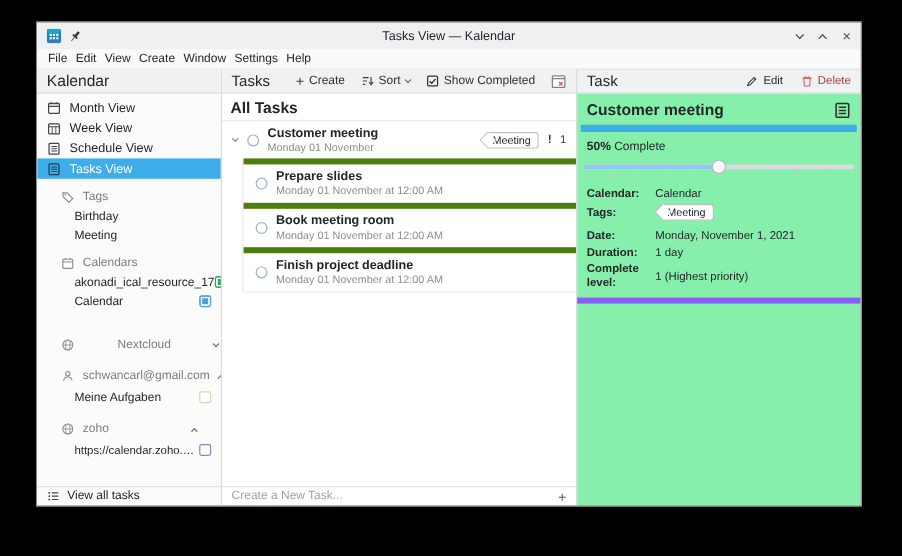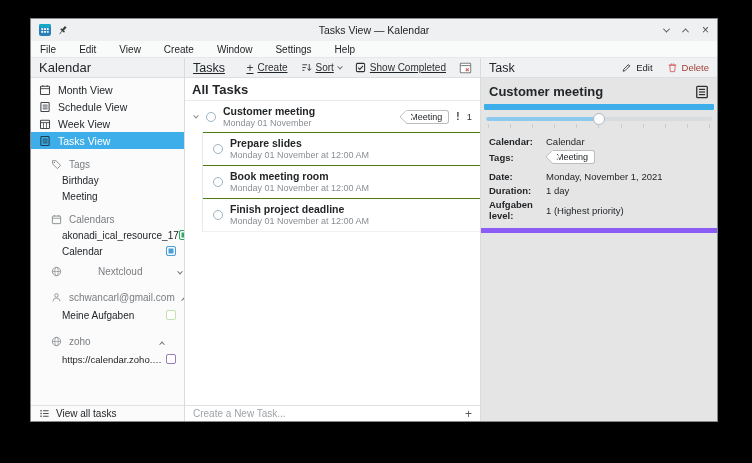--- a/index.html
+++ b/index.html
@@ -12,21 +12,21 @@
   .tb-left { display:flex; align-items:center; gap:6px; }
   .tb-title { position:absolute; left:0; right:0; text-align:center; font-size:10.5px; color:#232629; pointer-events:none; }
   .tb-controls { margin-left:auto; display:flex; align-items:center; gap:14px; z-index:2; }
   .chev { width:5px; height:5px; border-right:1.2px solid #4d5052; border-bottom:1.2px solid #4d5052; display:inline-block; }
   .chev.down { transform:rotate(45deg) translate(-1px,-1px); }
   .chev.up { transform:rotate(-135deg) translate(-1px,-1px); }
   .chev.small { width:4px; height:4px; border-color:#6d7173; }
   .close-glyph { font-size:12px; line-height:10px; color:#4d5052; }
 
   
-  .menubar { height:17px; background:#f9fafa; border-bottom:1px solid #e6e8e9; display:flex; align-items:center; gap:23px; padding:0 9px; font-size:10px; flex:0 0 auto; }
+  .menubar { height:17px; background:#f9fafa; border-bottom:1px solid #e6e8e9; display:flex; align-items:center; gap:7px; padding:0 9px; font-size:10px; flex:0 0 auto; }
   .menubar span { cursor:default; }
 
   .main { flex:1; display:flex; min-height:0; }
 
   
   .panel-header { height:20px; background:#f0f1f2; border-bottom:1px solid #dcdee0; display:flex; align-items:center; padding:0 8px; flex:0 0 auto; }
 
   
   .sidebar { width:154px; background:#fbfbfb; border-right:1px solid #d9dbdd; display:flex; flex-direction:column; }
   .sidebar .panel-header { font-size:13px; }
@@ -38,48 +38,48 @@
   .side-sub .cbox { margin-left:auto; }
   .cbox { width:10px; height:10px; border:1px solid #b9bdc0; border-radius:2px; background:#fff; flex:0 0 auto; }
   .cbox.filled { box-shadow:inset 0 0 0 1.5px #fcfcfc; }
   .side-section .chev-wrap { margin-left:auto; }
   .side-footer { border-top:1px solid #e0e2e4; height:16px; display:flex; align-items:center; gap:6px; padding:0 8px; font-size:10px; flex:0 0 auto; }
   .icon12 { width:12px; height:12px; flex:0 0 auto; display:block; }
   .icon11 { width:11px; height:11px; flex:0 0 auto; display:block; }
 
   
   .tasks-panel { flex:1; background:#fff; border-right:1px solid #d9dbdd; display:flex; flex-direction:column; min-width:0; }
-  .tasks-panel .panel-header { font-size:12.5px; gap:4px;text-decoration:underline; }
+  .tasks-panel .panel-header { font-size:12.5px; gap:4px; }
   .tp-toolbar { margin-left:auto; display:flex; align-items:center; gap:13px; font-size:10px; color:#2c2f31; }
   .tp-btn { display:flex; align-items:center; gap:4px; cursor:pointer; }
   .plus-glyph { font-size:12px; font-weight:400; line-height:10px; color:#3a3d3f; }
   .list-header { height:23px; border-bottom:1px solid #e8eaec; display:flex; align-items:center; padding:0 7px; flex:0 0 auto; }
   .list-title { font-size:13px; font-weight:bold; }
   .search-input { margin-left:auto; width:101px; height:15px; border:1px solid #cfd3d6; border-radius:2px; font-size:9.5px; padding:0 6px; color:#232629; font-family:"Liberation Sans", sans-serif; background:#fff; }
   .search-input::placeholder { color:#9ea3a6; }
   .task-tree { flex:1; overflow:hidden; }
   .task-row { display:flex; align-items:center; padding:4px 8px 4px 6px; }
   .task-expander { width:10px; display:flex; justify-content:center; margin-right:5px; }
   .task-circle { width:10px; height:10px; border-radius:50%; border:1px solid #9cb3c2; background:#fff; flex:0 0 auto; margin-right:7px; }
   .task-lines { display:flex; flex-direction:column; gap:1px; min-width:0; }
   .task-title { font-size:10.5px; font-weight:bold; color:#232629; white-space:nowrap; }
   .task-date { font-size:9px; color:#8a8f93; white-space:nowrap; }
   .task-meta { margin-left:auto; display:flex; align-items:center; gap:7px; }
   .prio-mark { font-weight:bold; font-size:10px; color:#3a3d3f; }
   .prio-num { font-size:9.5px; color:#3a3d3f; }
   .tag-badge { position:relative; display:inline-flex; align-items:center; height:14px; padding:0 6px 0 4px; border:1px solid #b9bdc0; border-left:none; border-radius:0 3px 3px 0; background:#fff; font-size:9px; color:#232629; margin-left:8px; }
   .tag-badge::before { content:""; position:absolute; left:-5px; top:50%; width:9.4px; height:9.4px; transform:translateY(-50%) rotate(45deg); border-left:1px solid #b9bdc0; border-bottom:1px solid #b9bdc0; background:#fff; border-bottom-left-radius:2px; }
   .subtasks { margin-left:17px; border-left:1px solid #e6e9ea; }
-  .sub-row { border-top:1px solid #4d7c0f; padding:4px 8px 5px 10px; display:flex; align-items:center; }
+  .sub-row { border-top:5px solid #4d7c0f; padding:4px 8px 5px 10px; display:flex; align-items:center; }
   .subtasks .sub-row:last-child { border-bottom:1px solid #eef0f1; }
   .tp-footer { border-top:1px solid #e0e2e4; height:16px; display:flex; align-items:center; padding:0 8px; font-size:10px; color:#9ea3a6; flex:0 0 auto; }
   .tp-footer .plus-glyph { margin-left:auto; color:#55595b; }
 
   
-  .detail-panel { width:236px; background:#e5e5e5; display:flex; flex-direction:column; flex:0 0 auto; }
+  .detail-panel { width:236px; background:#86efac; display:flex; flex-direction:column; flex:0 0 auto; }
   .detail-panel .panel-header { font-size:12.5px; }
   .dp-actions { margin-left:auto; display:flex; align-items:center; gap:14px; font-size:9.5px; }
   .dp-btn { display:flex; align-items:center; gap:4px; cursor:pointer; }
   .dp-btn.delete { color:#9e3d38; }
   .dp-title-row { display:flex; align-items:center; padding:6px 8px 4px 8px; }
   .dp-title { font-size:13px; font-weight:bold; }
   .dp-title-row .icon14 { margin-left:auto; width:14px; height:14px; }
   .dp-colorbar { height:6px; margin:1px 3px 0 3px; border-radius:1px; }
   .dp-progress-label { padding:7px 8px 2px 8px; font-size:10px; }
   .dp-progress-label b { font-weight:bold; }
@@ -149,35 +149,35 @@
             <svg class="icon12" viewBox="0 0 16 16">
               <rect x="2" y="3" width="12" height="11" rx="1" fill="none" stroke="#42464a" stroke-width="1.4"></rect>
               <line x1="2" y1="6.2" x2="14" y2="6.2" stroke="#42464a" stroke-width="1.2"></line>
               <line x1="5" y1="1.5" x2="5" y2="3.5" stroke="#42464a" stroke-width="1.4"></line>
               <line x1="11" y1="1.5" x2="11" y2="3.5" stroke="#42464a" stroke-width="1.4"></line>
             </svg>
             <span>Month View</span>
           </div>
           <div class="side-item">
             <svg class="icon12" viewBox="0 0 16 16">
+              <rect x="2" y="3" width="12" height="11" rx="1" fill="none" stroke="#42464a" stroke-width="1.4"></rect>
+              <line x1="2" y1="6.2" x2="14" y2="6.2" stroke="#42464a" stroke-width="1.2"></line>
+              <line x1="6" y1="6.2" x2="6" y2="14" stroke="#42464a" stroke-width="1"></line>
+              <line x1="10" y1="6.2" x2="10" y2="14" stroke="#42464a" stroke-width="1"></line>
+            </svg>
+            <span>Week View</span>
+          </div>
+          <div class="side-item">
+            <svg class="icon12" viewBox="0 0 16 16">
               <rect x="2.5" y="2" width="11" height="12" rx="1" fill="none" stroke="#42464a" stroke-width="1.4"></rect>
               <line x1="5" y1="5.5" x2="11.5" y2="5.5" stroke="#42464a" stroke-width="1.2"></line>
               <line x1="5" y1="8" x2="11.5" y2="8" stroke="#42464a" stroke-width="1.2"></line>
               <line x1="5" y1="10.5" x2="11.5" y2="10.5" stroke="#42464a" stroke-width="1.2"></line>
             </svg>
             <span>Schedule View</span>
-          </div>
-          <div class="side-item">
-            <svg class="icon12" viewBox="0 0 16 16">
-              <rect x="2" y="3" width="12" height="11" rx="1" fill="none" stroke="#42464a" stroke-width="1.4"></rect>
-              <line x1="2" y1="6.2" x2="14" y2="6.2" stroke="#42464a" stroke-width="1.2"></line>
-              <line x1="6" y1="6.2" x2="6" y2="14" stroke="#42464a" stroke-width="1"></line>
-              <line x1="10" y1="6.2" x2="10" y2="14" stroke="#42464a" stroke-width="1"></line>
-            </svg>
-            <span>Week View</span>
           </div>
           <div class="side-item selected" style="background-color: rgb(61, 174, 233);">
             <svg class="icon12" viewBox="0 0 16 16">
               <rect x="2.5" y="2" width="11" height="12" rx="1" fill="none" stroke="#1e3d4f" stroke-width="1.4"></rect>
               <line x1="5" y1="5.5" x2="11.5" y2="5.5" stroke="#1e3d4f" stroke-width="1.2"></line>
               <line x1="5" y1="8" x2="11.5" y2="8" stroke="#1e3d4f" stroke-width="1.2"></line>
               <line x1="5" y1="10.5" x2="11.5" y2="10.5" stroke="#1e3d4f" stroke-width="1.2"></line>
             </svg>
             <span>Tasks View</span>
           </div>
@@ -207,21 +207,21 @@
           </div>
           <div class="side-sub">
             <span>akonadi_ical_resource_17</span>
             <span class="cbox filled" style="border-color: rgb(39, 174, 96); background-color: rgb(39, 174, 96);"></span>
           </div>
           <div class="side-sub">
             <span>Calendar</span>
             <span class="cbox filled" style="border-color: rgb(74, 159, 216); background-color: rgb(74, 159, 216);"></span>
           </div>
 
-          <div class="side-section" style="margin-top:4px;gap:36px;">
+          <div class="side-section" style="margin-top:20px;gap:36px;">
             <svg class="icon11" viewBox="0 0 16 16">
               <circle cx="8" cy="8" r="6" fill="none" stroke="#8a8e91" stroke-width="1.3"></circle>
               <ellipse cx="8" cy="8" rx="2.6" ry="6" fill="none" stroke="#8a8e91" stroke-width="1"></ellipse>
               <line x1="2" y1="8" x2="14" y2="8" stroke="#8a8e91" stroke-width="1"></line>
             </svg>
             <span>Nextcloud</span>
             <span class="chev-wrap"><span class="chev down small"></span></span>
           </div>
 
           <div class="side-section" style="margin-top:10px;">
@@ -381,20 +381,24 @@
           <svg class="icon14" viewBox="0 0 16 16">
             <rect x="2" y="1.5" width="12" height="13" rx="1" fill="none" stroke="#2c2f31" stroke-width="1.5"></rect>
             <line x1="4.5" y1="5" x2="11.5" y2="5" stroke="#2c2f31" stroke-width="1.4"></line>
             <line x1="4.5" y1="8" x2="11.5" y2="8" stroke="#2c2f31" stroke-width="1.4"></line>
             <line x1="4.5" y1="11" x2="11.5" y2="11" stroke="#2c2f31" stroke-width="1.4"></line>
           </svg>
         </div>
 
         <div class="dp-colorbar" style="background-color: rgb(61, 174, 233);"></div>
 
+        <div class="dp-progress-label">
+          <b>50%</b>
+          <span>Complete</span>
+        </div>
 
         <div class="dp-slider">
           <div class="dp-track">
             <div class="dp-fill" style="width: 50%; background-color: rgb(140, 201, 239);"></div>
           </div>
           <div class="dp-handle" style="left: 50%;"></div>
           <div class="dp-ticks">
             <span class="dp-tick"></span>
               <span class="dp-tick"></span>
               <span class="dp-tick"></span>
@@ -415,20 +419,20 @@
 
           <span class="dp-flabel">Tags:</span>
           <span class="tag-badge">Meeting</span>
 
           <span class="dp-flabel gap-above">Date:</span>
           <span class="gap-above">Monday, November 1, 2021</span>
 
           <span class="dp-flabel">Duration:</span>
           <span>1 day</span>
 
-          <span class="dp-flabel">Aufgaben level:</span>
+          <span class="dp-flabel">Complete level:</span>
           <span>1 (Highest priority)</span>
         </div>
       </section>
 
     </div>
   </div>
 </div>
 
 </body></html>

